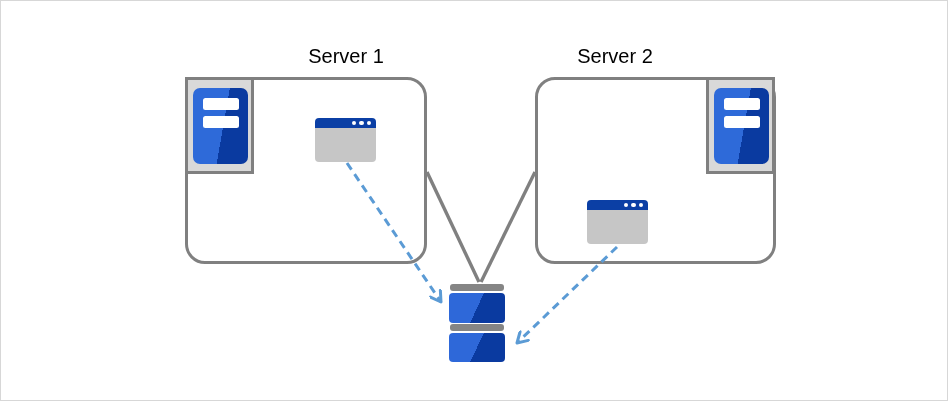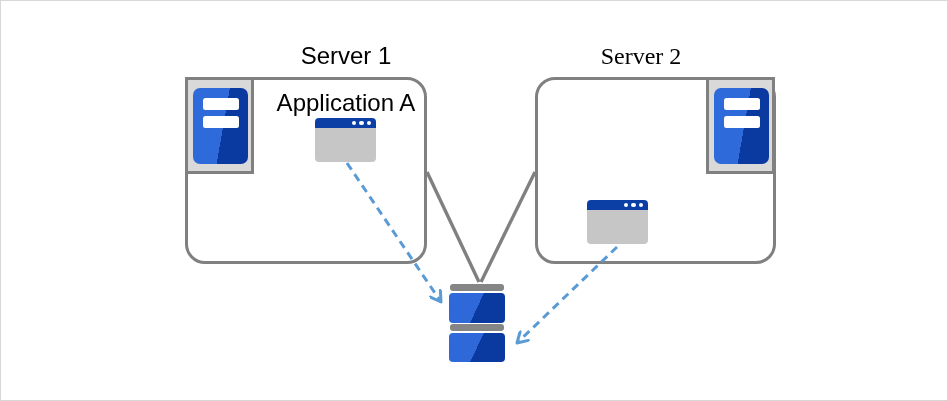--- a/index.html
+++ b/index.html
@@ -12,21 +12,21 @@
     border: 1px solid #d7d7d7;
     overflow: hidden;
     font-family: "Liberation Sans", sans-serif;
     color: #000000;
   }
 
   .label {
     position: absolute;
     transform: translateX(-50%);
     white-space: nowrap;
-    font-size: 24px;
+    font-size: 20px;
     line-height: 22px;
     z-index: 20;
   }
 
   .server-box {
     position: absolute;
     box-sizing: border-box;
     border: 3px solid #808080;
     border-radius: 20px;
     background: transparent;
@@ -99,21 +99,21 @@
     position: absolute;
     left: 0;
     width: 56px; height: 30px;
     border-radius: 4px;
     background: linear-gradient(115deg, #2e68d9 50%, #0a3aa0 50%);
   }
   .disk-block.b1 { top: 9px; }
   .disk-block.b2 { top: 49px; height: 29px; }
 
   #server1-label { left: 345px; top: 44px; }
-  #server2-label { left: 640px; top: 44px; font-family: Liberation Serif, serif; }
+  #server2-label { left: 614px; top: 44px; }
   #appA-label   { left: 345px; top: 91px; }
   #appB-label   { left: 617px; top: 175px; }
   #disk-label   { left: 484px; top: 367px; }
 
   .connectors {
     position: absolute;
     left: 0; top: 0;
     width: 948px; height: 401px;
     z-index: 30;
     pointer-events: none;
@@ -128,21 +128,20 @@
 
   <div class="server-box" id="server1-box"></div>
 
   <div class="icon-frame" id="server1-icon">
     <div class="tower">
       <div class="tower-slot s1"></div>
       <div class="tower-slot s2"></div>
     </div>
   </div>
 
-  <div class="label" id="appA-label">Application A</div>
 
   <div class="win-icon" id="appA-icon">
     <div class="win-titlebar">
       <div class="win-dot"></div>
       <div class="win-dot"></div>
       <div class="win-dot"></div>
     </div>
     <div class="win-body"></div>
   </div>
 

